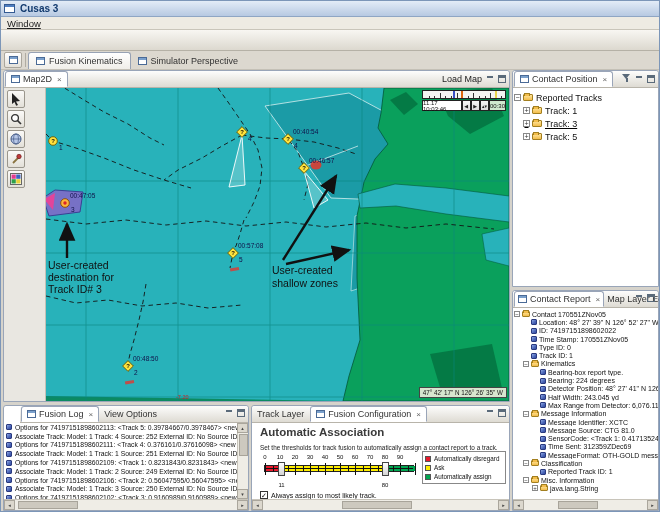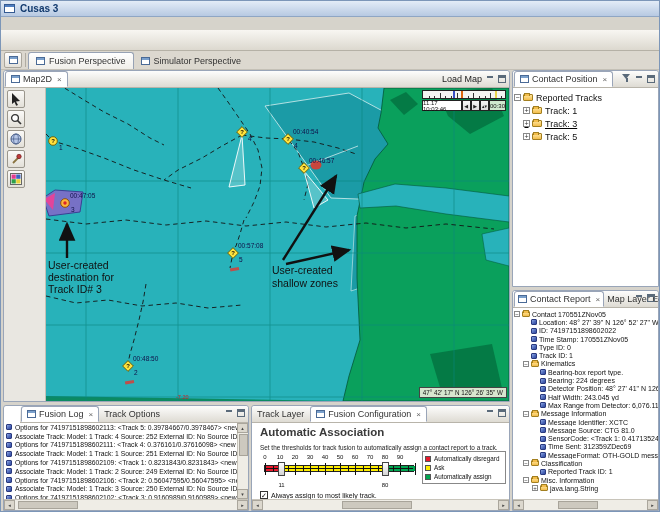--- a/index.html
+++ b/index.html
@@ -98,29 +98,32 @@
 </style>
 </head>
 <body>
 
 <div class="app">
 
   <div class="titlebar">
     <span class="title-icon"></span>
     <span class="title-text">Cusas 3</span>
   </div>
+  <div class="menubar">
+    <span class="menu-item">Window</span>
+  </div>
   <div class="toolbar-row"></div>
   <div class="persp-row">
     <span class="persp-btn">
         <span class="view-ico"></span>
       </span>
     <span class="persp-sep"></span>
     <span class="ptab sel">
         <span class="view-ico"></span>
-        <span>Fusion Perspective</span>
+        <span>Fusion Kinematics</span>
       </span>
     <span class="ptab">
         <span class="view-ico"></span>
         <span>Simulator Perspective</span>
       </span>
   </div>
 
   <div class="folder" style="left:2px;top:69px;width:507px;height:332px;">
     <div class="tabrow">
       <div class="tab sel">
@@ -317,21 +320,21 @@
   </div>
 
   <div class="folder" style="left:2px;top:404px;width:246px;height:106px;padding-left:16px;">
     <div class="tabrow">
       <div class="tab sel">
         <span class="view-ico"></span>
         <span>Fusion Log</span>
         <span class="tx">×</span>
       </div>
       <div class="tab">
-          <span>Track Options</span>
+          <span>View Options</span>
         </div>
       <div class="hdr-right">
         <span class="ico-min"></span>
         <span class="ico-max"></span>
       </div>
     </div>
     <div class="log-list" id="log-list">
         <div class="log-row">
           <span class="attr" style="width: 6px; height: 6px; margin-left: 1px;"></span>
           <span class="log-text">Options for 74197151898602113: &lt;Track 5: 0.39784667/0.3978467&gt; &lt;new track&gt;</span>

